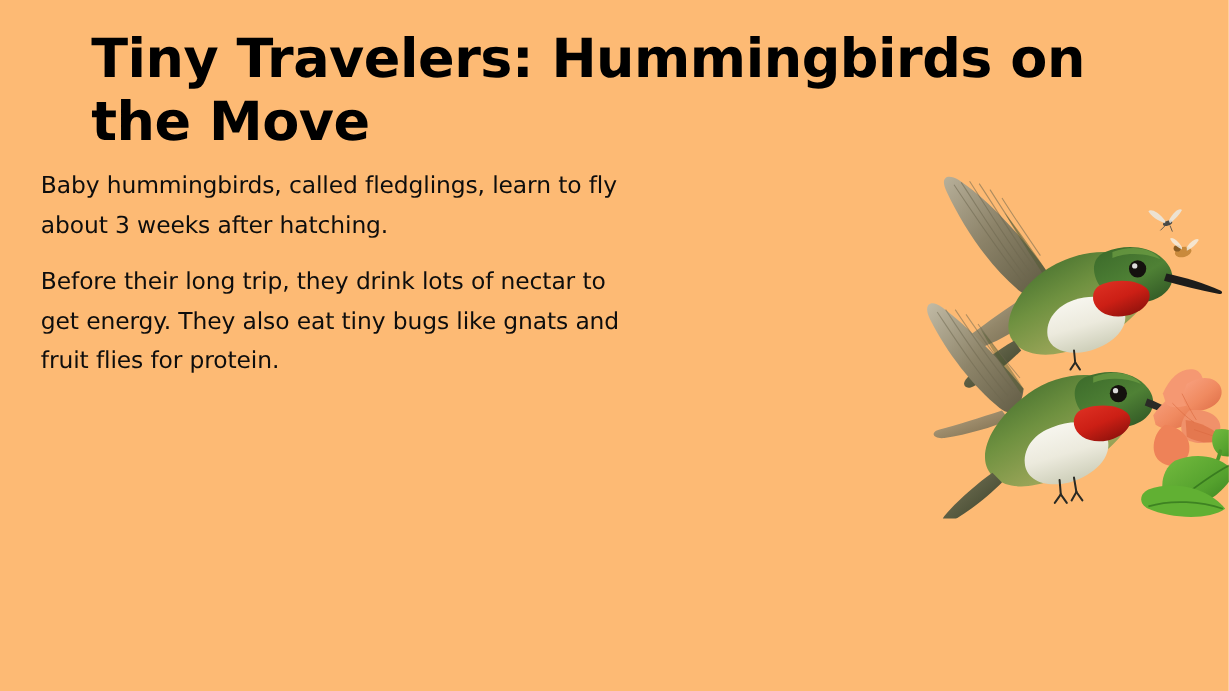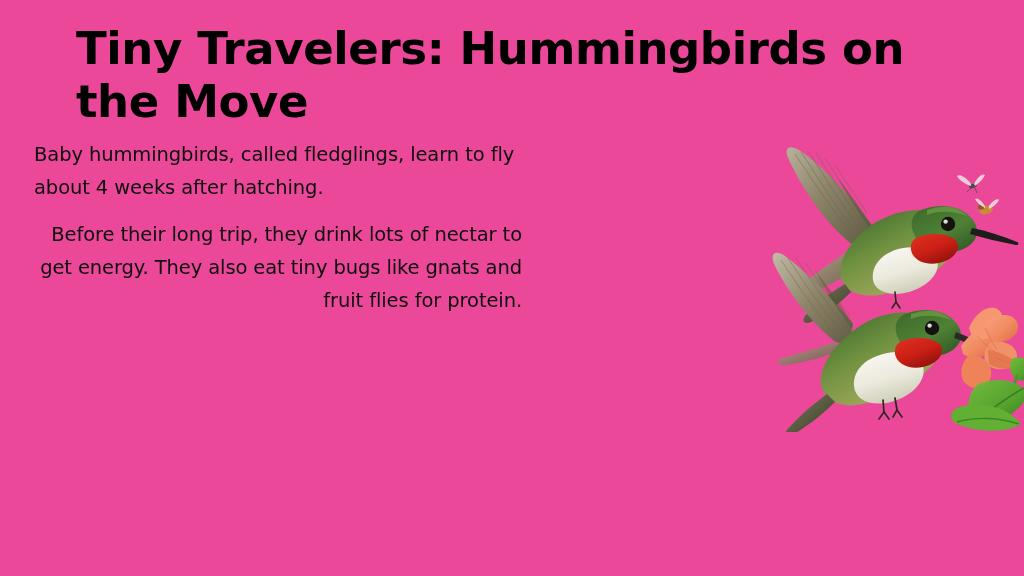--- a/index.html
+++ b/index.html
@@ -10,21 +10,21 @@
     width: 1024px;
     height: 576px;
     background: #ffffff;
     font-family: "DejaVu Sans", sans-serif;
     overflow: hidden;
     position: relative;
   }
   .slide {
     position: absolute;
     inset: 0;
-    background: #ec4899;
+    background: #fdba74;
   }
   .slide-title {
     position: absolute;
     left: 76px;
     top: 22px;
     width: 860px;
     font-family: "DejaVu Sans", sans-serif;
     font-weight: bold;
     font-size: 45px;
     line-height: 53px;
@@ -40,40 +40,40 @@
     width: 488px;
   }
   .body-para {
     font-family: "DejaVu Sans", sans-serif;
     font-size: 19.5px;
     line-height: 33px;
     color: #0d0d0d;
     margin: 0 0 14px 0;
     letter-spacing: -0.1px;
   }
-  .body-para:last-child { margin-bottom: 15px; text-align: right; }
+  .body-para:last-child { margin-bottom: 15px; }
 
   .art-wrap {
     position: absolute;
     left: 745px;
     top: 132px;
     width: 280px;
     height: 300px;
   }
   .art-wrap svg { display: block; width: 100%; height: 100%; }
 </style>
 </head>
 <body>
 
 <div class="slide">
 
   <h1 class="slide-title">Tiny Travelers: Hummingbirds on the Move</h1>
 
   <div class="body-block">
-    <p class="body-para">Baby hummingbirds, called fledglings, learn to fly about 4 weeks after hatching.</p>
+    <p class="body-para">Baby hummingbirds, called fledglings, learn to fly about 3 weeks after hatching.</p>
     <p class="body-para">Before their long trip, they drink lots of nectar to get energy. They also eat tiny bugs like gnats and fruit flies for protein.</p>
   </div>
 
   <div class="art-wrap">
     <svg viewBox="0 0 280 300" xmlns="http://www.w3.org/2000/svg">
       <defs>
         <linearGradient id="wingGrad" x1="0" y1="0" x2="1" y2="1">
           <stop offset="0%" stop-color="#b8b09a"></stop>
           <stop offset="45%" stop-color="#8c8369"></stop>
           <stop offset="100%" stop-color="#5f5a42"></stop>

